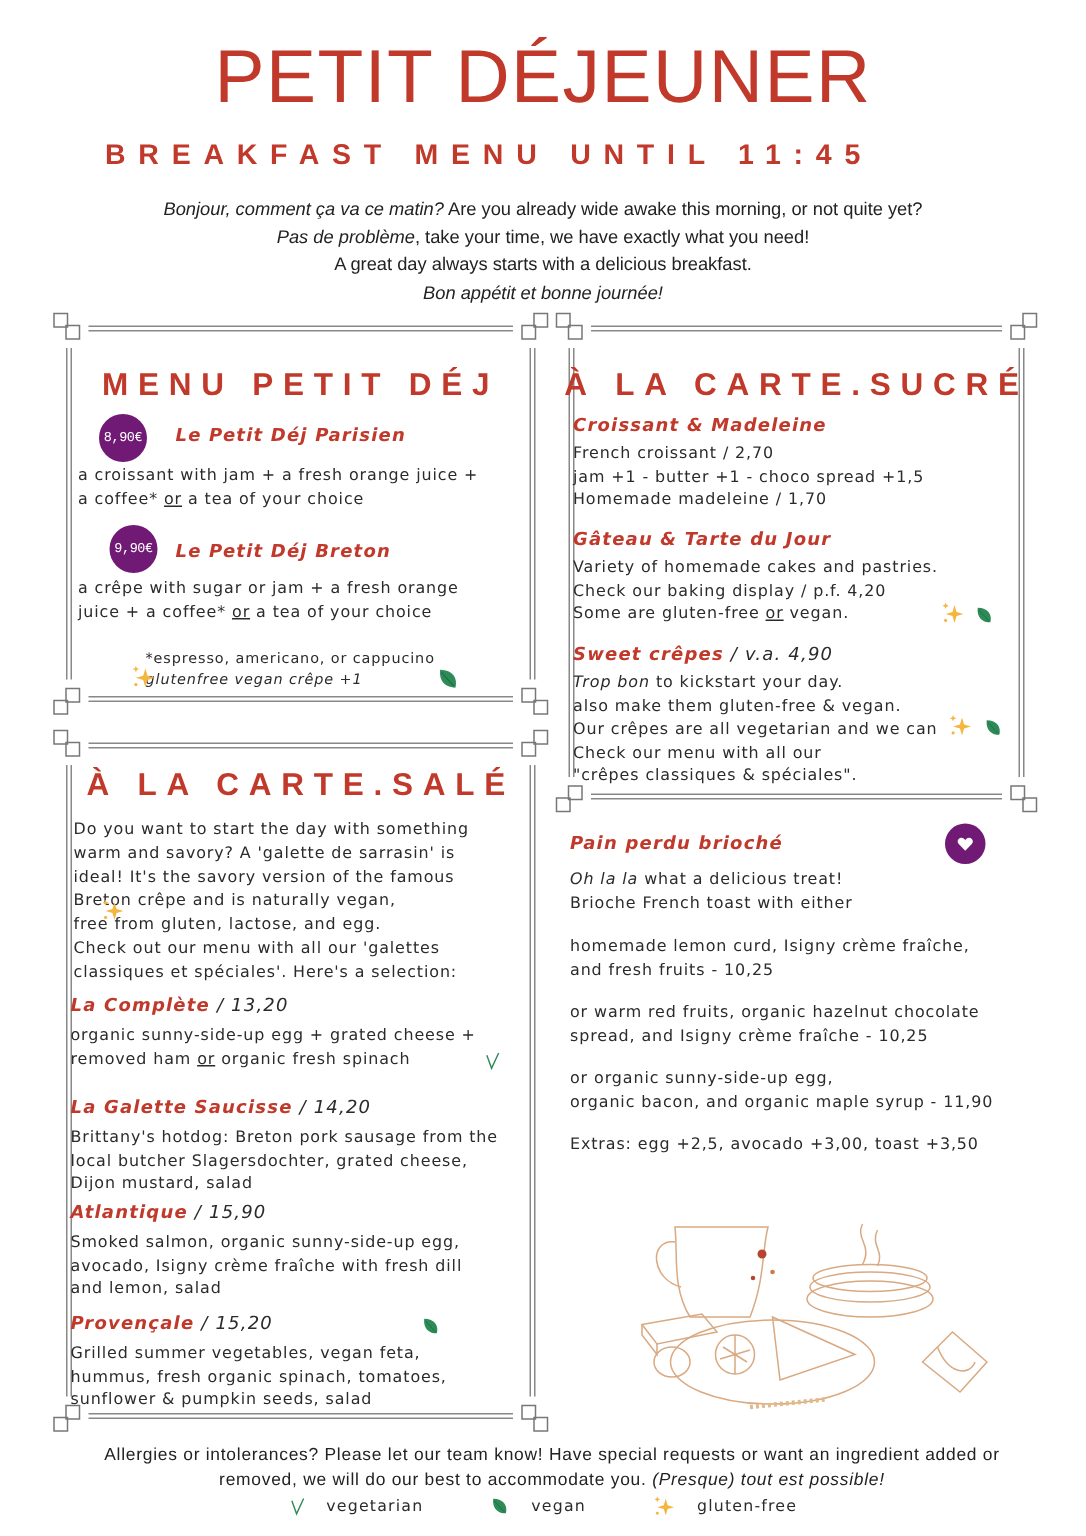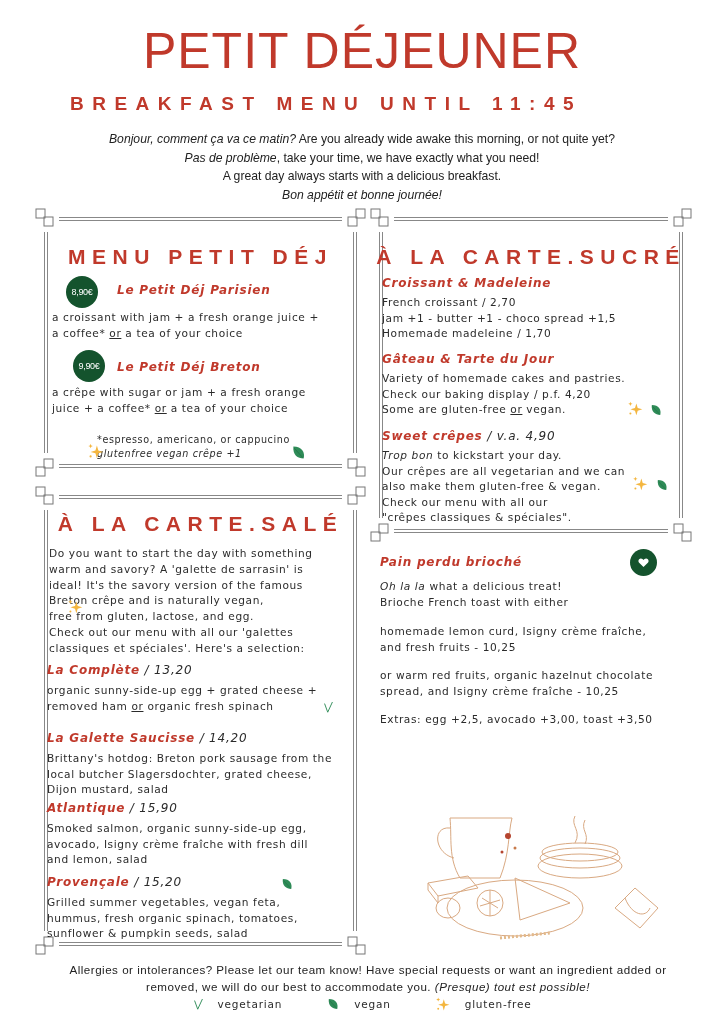--- a/index.html
+++ b/index.html
@@ -23,22 +23,22 @@
   .frame .c-tr { right: -2px; top: -2px; }
   .frame .c-bl { left: -2px; bottom: -2px; }
   .frame .c-br { right: -2px; bottom: -2px; }
 
   .box-title { position: absolute; left: 0; right: 0; text-align: center; font-family: "Liberation Sans", sans-serif;
                font-weight: 700; color: #c0392b; font-size: 21px; letter-spacing: 6.5px; }
   .item-title { text-align: left; font-size: 12px; color: #c0392b; letter-spacing: 0.8px; font-weight: 600; font-style: italic; }
   .item-title .price { color: #2b2b2b; font-weight: 400; }
   .desc { text-align: left; font-size: 10.6px; line-height: 15.5px; letter-spacing: 0.6px; color: #2b2b2b; }
   .desc u { text-decoration: underline; }
-  .badge { position: absolute; width: 32px; height: 32px; border-radius: 50%; background: #14532d; color: #fff;
-           font-family: Liberation Sans, sans-serif; font-size: 9px; display: flex; align-items: center; justify-content: center; letter-spacing: -0.3px; }
+  .badge { position: absolute; width: 32px; height: 32px; border-radius: 50%; background: #701a75; color: #fff;
+           font-family: Liberation Mono, monospace; font-size: 9px; display: flex; align-items: center; justify-content: center; letter-spacing: -0.3px; }
   .icon { position: absolute; display: inline-block; }
   .legend { left: 0; width: 724px; top: 996px; display: flex; justify-content: center; gap: 0; font-size: 10.5px; letter-spacing: 0.8px; }
   .legend .lg { display: flex; align-items: center; margin: 0 22px; }
   .legend .lg .gl { margin-right: 14px; display: inline-flex; }
   .footer { left: 0; width: 724px; top: 961px; text-align: center; font-family: "Liberation Sans", sans-serif;
             font-size: 11.6px; line-height: 17px; letter-spacing: 0.5px; color: #222; padding-left: 12px; }
 </style>
 </head>
 <body>
 
@@ -166,22 +166,22 @@
   <span class="icon" style="left:255px; top:190px;"><svg width="17" height="17">
         <use href="#sparkle"></use>
       </svg></span>
   <span class="icon" style="left:277px; top:192px;"><svg width="14" height="14">
         <use href="#leaf"></use>
       </svg></span>
 
   <div class="abs item-title" style="left:10px; right:10px; top:219px;"><span>Sweet crêpes</span><span class="price"> / v.a. 4,90</span></div>
   <div class="abs desc" style="left:10px; right:10px; top:238px;">
     <div><i>Trop bon</i><span> to kickstart your day.</span></div>
+    <div>also make them gluten-free &amp; vegan.</div>
     <div>Our crêpes are all vegetarian and we can</div>
-    <div>also make them gluten-free &amp; vegan.</div>
     <div>Check our menu with all our</div>
     <div>"crêpes classiques &amp; spéciales".</div>
   </div>
   <span class="icon" style="left:260px; top:265px;"><svg width="17" height="17">
         <use href="#sparkle"></use>
       </svg></span>
   <span class="icon" style="left:283px; top:267px;"><svg width="14" height="14">
         <use href="#leaf"></use>
       </svg></span>
 </div>
@@ -270,20 +270,24 @@
     <div><i>Oh la la</i><span> what a delicious treat!</span></div>
     <div>Brioche French toast with either</div>
   </div>
   <div class="desc" style="margin-top:14px;">
     <div>homemade lemon curd, Isigny crème fraîche,</div>
       <div>and fresh fruits - 10,25</div>
   </div>
   <div class="desc" style="margin-top:13px;">
     <div>or warm red fruits, organic hazelnut chocolate</div>
       <div>spread, and Isigny crème fraîche - 10,25</div>
+  </div>
+  <div class="desc" style="margin-top:13px;">
+    <div>or organic sunny-side-up egg,</div>
+      <div>organic bacon, and organic maple syrup - 11,90</div>
   </div>
   <div class="desc" style="margin-top:13px;">Extras: egg +2,5, avocado +3,00, toast +3,50</div>
 </div>
 
 <svg class="abs" style="left:420px; top:808px;" width="250" height="140" viewBox="0 0 250 140" fill="none" stroke="#d9a982" stroke-width="1">
   <path d="M30 10 C32 30 28 50 40 70 L80 70 C90 45 88 25 92 10 Z"></path>
   <path d="M30 20 C12 18 14 45 34 50"></path>
   <path d="M8 75 L48 68 L58 80 L18 88 Z"></path>
     <path d="M8 75 L8 82 L18 95 L18 88"></path>
   <ellipse cx="28" cy="100" rx="12" ry="10"></ellipse>

